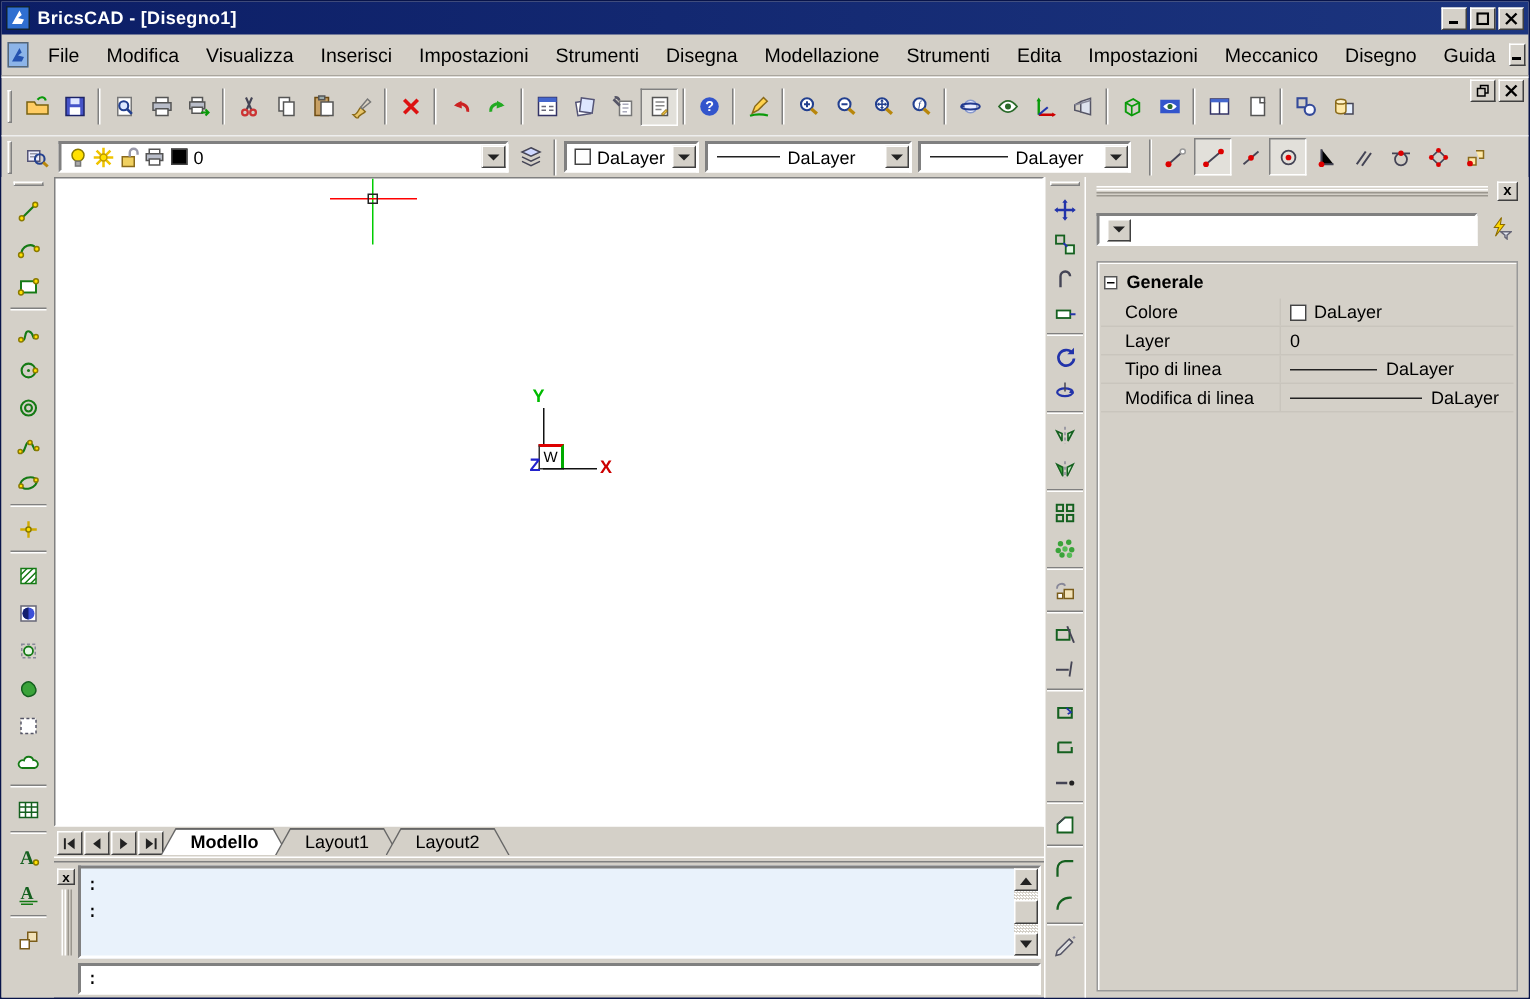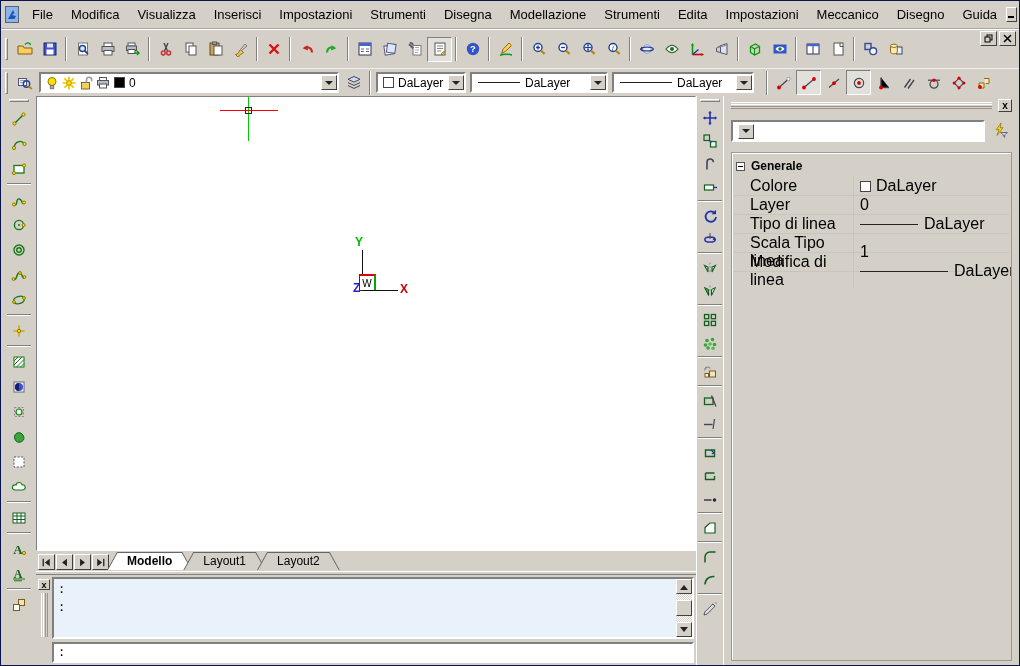--- a/index.html
+++ b/index.html
@@ -103,37 +103,60 @@
   .props-top { display:flex; align-items:center; margin-bottom:8px; }
   .hgrip2 { flex:1; height:7px; border-top:3px double #fff; border-bottom:3px double #9a968e; margin-right:6px; }
   .props-close { width:14px; height:13px; background:#d4d0c8; border:1px solid; border-color:#fff #404040 #404040 #fff; font-size:10px; font-weight:bold; line-height:10px; text-align:center; padding:0; }
   .props-selrow { display:flex; align-items:center; margin-bottom:10px; }
   .props-selrow .combo { flex:1; height:22px; margin:0; }
   .qsel { width:24px; height:22px; background:transparent; border:1px solid transparent; display:flex; align-items:center; justify-content:center; padding:0; margin-left:3px; }
   .groupbox { flex:1; border:1px solid #999; box-shadow:1px 1px 0 #fff inset; padding:4px 2px; background:#d4d0c8; overflow:hidden; }
   .grouphdr { display:flex; align-items:center; font-weight:bold; font-size:12px; padding:2px 0 4px 2px; }
   .minusbox { width:9px; height:9px; border:1px solid #555; background:#fff; position:relative; margin-right:6px; flex:0 0 auto; }
   .minusbox::after { content:""; position:absolute; left:1px; right:1px; top:3px; height:1px; background:#000; }
-  .prow { display:grid; grid-template-columns:120px 1fr; align-items:center; height:19px; font-size:16px; border-bottom:1px solid #c9c5bd; }
+  .prow { display:grid; grid-template-columns:120px 1fr; align-items:center; height:19px; font-size:12px; border-bottom:1px solid #c9c5bd; }
   .prow .plabel { padding-left:16px; border-right:1px solid #c9c5bd; height:100%; display:flex; align-items:center; }
   .prow .pvalue { padding-left:6px; display:flex; align-items:center; height:100%; }
   .pline { height:1px; background:#222; margin-right:6px; flex:0 0 auto; }
   .pswatch { width:11px; height:11px; border:1px solid #444; background:#fff; margin-right:5px; flex:0 0 auto; }
 
   
   .statusbar { height:24px; border-top:1px solid #fff; display:flex; align-items:center; padding:0 4px 0 8px; flex:0 0 auto; }
   .statustext { font-size:13px; }
   .spanels { margin-left:auto; display:flex; align-items:center; }
   .sp { height:18px; border:1px solid; border-color:#808080 #fff #fff #808080; background:#d4d0c8; margin-left:3px; flex:0 0 auto; }
 </style>
 </head>
 <body>
 
 <div class="window">
 
+  <div class="titlebar">
+    <div class="appicon">
+      <svg width="12" height="12" viewBox="0 0 12 12">
+          <path d="M2 10L7 1l1.5 3L6 6l4 1-1.5 3z" fill="#fff"></path>
+        </svg>
+    </div>
+    <span class="title">BricsCAD - [Disegno1]</span>
+    <button class="winbtn">
+        <svg width="9" height="9" viewBox="0 0 9 9">
+          <rect x="1" y="6" width="6" height="2" fill="#000"></rect>
+        </svg>
+      </button>
+    <button class="winbtn">
+        <svg width="9" height="9" viewBox="0 0 9 9">
+          <rect x="1" y="1" width="7" height="7" fill="none" stroke="#000" stroke-width="1.4"></rect>
+        </svg>
+      </button>
+    <button class="winbtn">
+        <svg width="9" height="9" viewBox="0 0 9 9">
+          <path d="M1 1l7 7M8 1L1 8" stroke="#000" stroke-width="1.6"></path>
+        </svg>
+      </button>
+  </div>
 
   <div class="menubar">
     <div class="appicon-s">
       <svg width="12" height="12" viewBox="0 0 12 12">
           <path d="M2 10L7 1l1.5 3L6 6l4 1-1.5 3z" fill="#2553b0"></path>
         </svg>
     </div>
     <span id="menu-items" style="display:flex">
         <span class="menuitem">File</span>
         <span class="menuitem">Modifica</span>
@@ -1113,26 +1136,20 @@
               </div>
             </div>
             <div class="prow">
               <div class="plabel">Tipo di linea</div>
               <div class="pvalue">
                 <span class="pline" style="width: 58px;"></span>
                 <span>DaLayer</span>
               </div>
             </div>
             <div class="prow">
-              <div class="plabel">Scala Tipo linea</div>
-              <div class="pvalue">
-                <span>1</span>
-              </div>
-            </div>
-            <div class="prow">
               <div class="plabel">Modifica di linea</div>
               <div class="pvalue">
                 <span class="pline" style="width: 88px;"></span>
                 <span>DaLayer</span>
               </div>
             </div>
           </div>
       </div>
     </div>
   </div>

